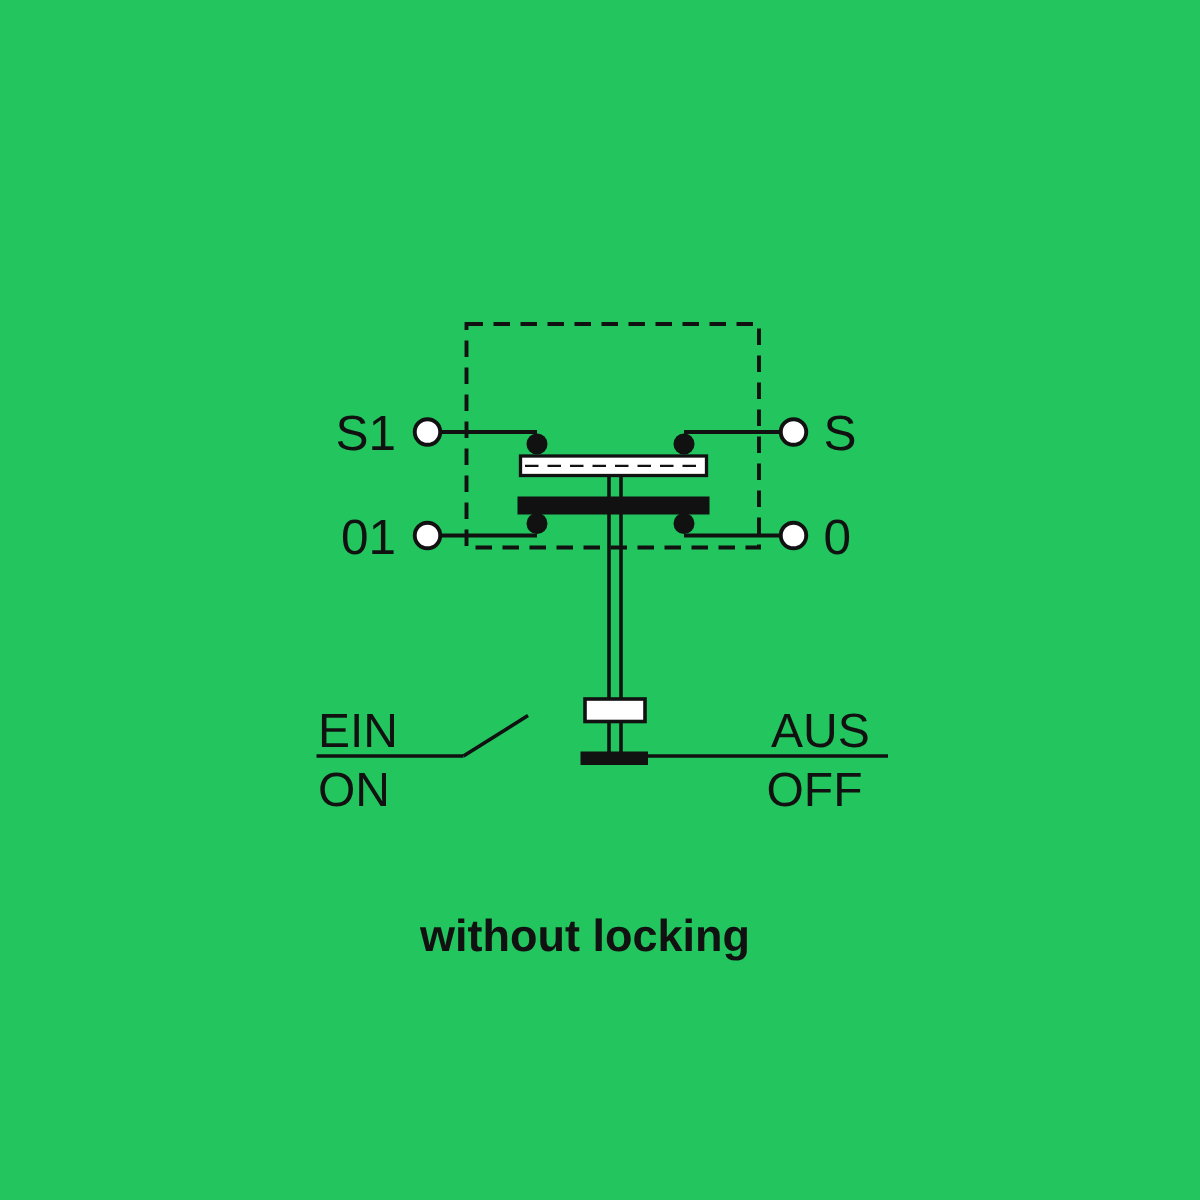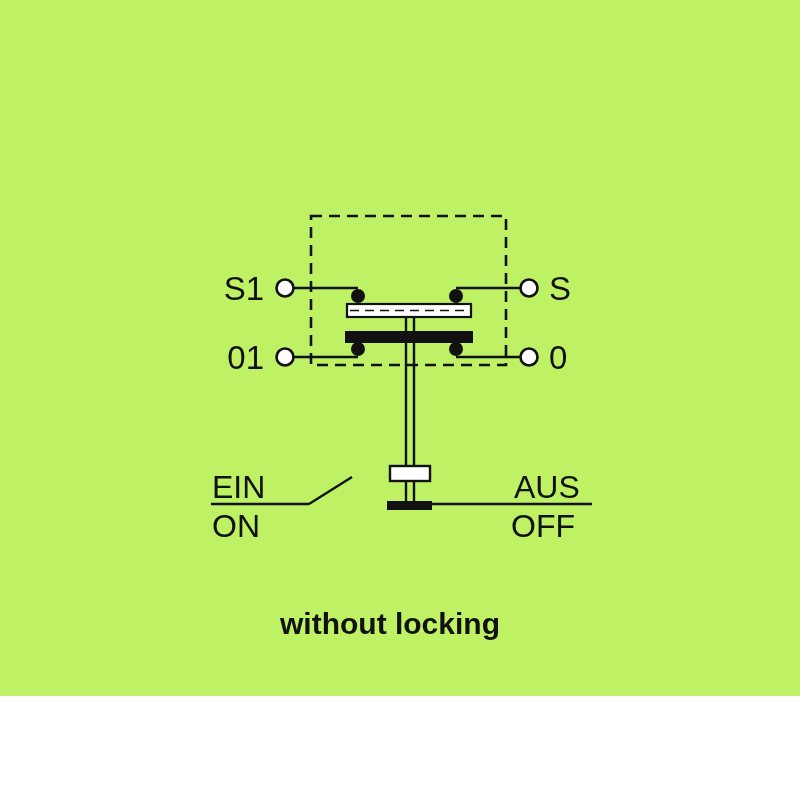--- a/index.html
+++ b/index.html
@@ -3,22 +3,22 @@
 <meta charset="utf-8">
 <style>
   html, body {
     margin: 0;
     padding: 0;
     background: #ffffff;
   }
   .canvas {
     position: relative;
     width: 800px;
-    height: 696px;
-    background: #bef264;
+    height: 800px;
+    background: #22c55e;
     font-family: "Liberation Sans", sans-serif;
     overflow: hidden;
   }
   svg { display: block; }
   svg text {
     font-family: "Liberation Sans", sans-serif;
     fill: #111111;
   }
   .terminal-label { font-size: 33px; }
   .position-label { font-size: 32px; }

